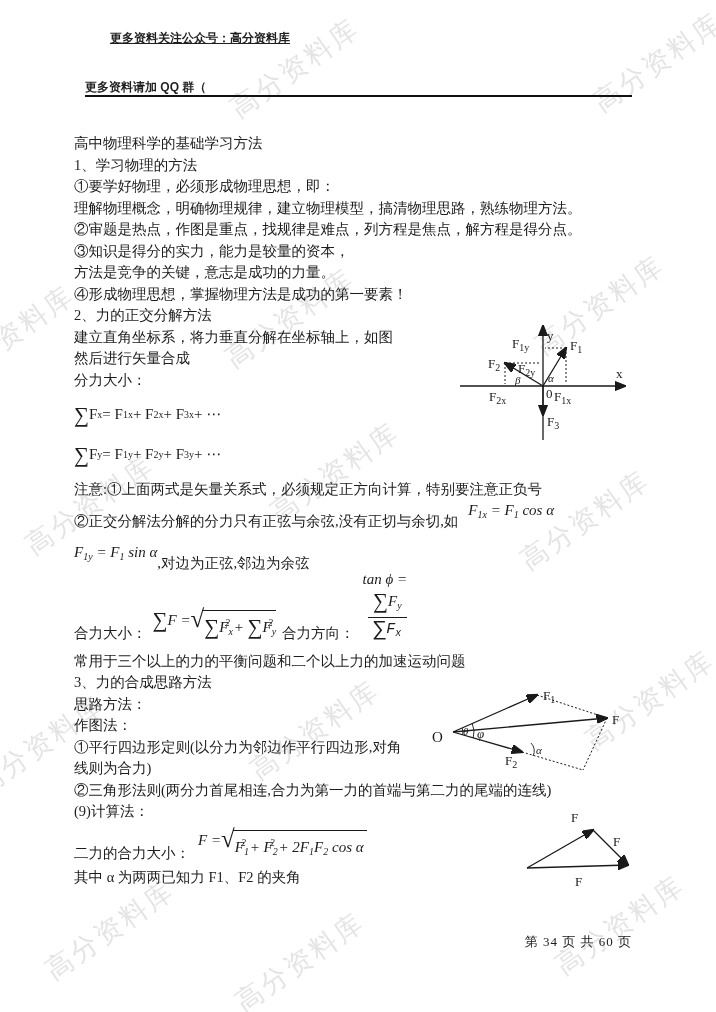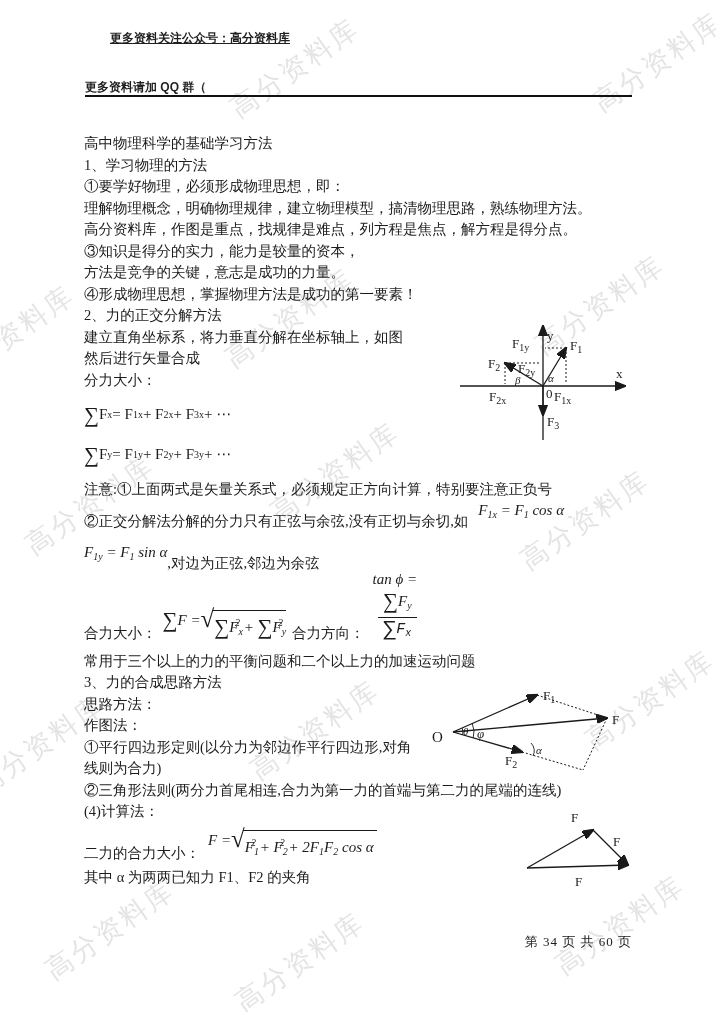--- a/index.html
+++ b/index.html
@@ -27,21 +27,21 @@
     position:absolute;left:85px;top:79px;z-index:1;
     font-family:"Liberation Sans","DejaVu Sans",sans-serif;
     font-size:12px;font-weight:bold;color:#1f1f1f;white-space:nowrap;
   }
   .hdr-rule{
     position:absolute;left:85px;top:95px;width:547px;height:2px;
     background:#111;z-index:1;
   }
   
   .bodycol{
-    position:absolute;left:84px;top:133px;width:560px;z-index:1;
+    position:absolute;left:74px;top:133px;width:560px;z-index:1;
     font-size:14.5px;line-height:21.5px;
   }
   .ln{height:21.5px;white-space:nowrap;}
   
   .math{font-size:15px;white-space:nowrap;}
   .mi{font-style:italic;}
   .math .sum{font-size:21px;font-style:normal;line-height:1;vertical-align:-2px;}
   .math sub{font-size:10px;vertical-align:-3px;}
   .math sup{font-size:10px;vertical-align:6px;}
   .math sub + sup{margin-left:-8px;}
@@ -104,21 +104,21 @@
 
   <div class="hdr-title">更多资料关注公众号：高分资料库</div>
   <div class="hdr-qq">更多资料请加 QQ 群（</div>
   <div class="hdr-rule"></div>
 
   <div class="bodycol">
     <div class="ln">高中物理科学的基础学习方法</div>
     <div class="ln">1、学习物理的方法</div>
     <div class="ln">①要学好物理，必须形成物理思想，即：</div>
     <div class="ln">理解物理概念，明确物理规律，建立物理模型，搞清物理思路，熟练物理方法。</div>
-    <div class="ln">高分资料库，作图是重点，找规律是难点，列方程是焦点，解方程是得分点。</div>
+    <div class="ln">②审题是热点，作图是重点，找规律是难点，列方程是焦点，解方程是得分点。</div>
     <div class="ln">③知识是得分的实力，能力是较量的资本，</div>
     <div class="ln">方法是竞争的关键，意志是成功的力量。</div>
     <div class="ln">④形成物理思想，掌握物理方法是成功的第一要素！</div>
     <div class="ln">2、力的正交分解方法</div>
     <div class="ln">建立直角坐标系，将力垂直分解在坐标轴上，如图</div>
     <div class="ln">然后进行矢量合成</div>
     <div class="ln">分力大小：</div>
 
     <div class="f-sumrow math"><span class="sum">∑</span>F<sub>x</sub> = F<sub>1x</sub> + F<sub>2x</sub> + F<sub>3x</sub> + ⋯</div>
     <div class="f-sumrow math"><span class="sum">∑</span> F<sub>y</sub> = F<sub>1y</sub> + F<sub>2y</sub> + F<sub>3y</sub> + ⋯</div>
@@ -152,21 +152,21 @@
       </span>
     </div>
 
     <div class="ln aftergap">常用于三个以上的力的平衡问题和二个以上力的加速运动问题</div>
     <div class="ln">3、力的合成思路方法</div>
     <div class="ln">思路方法：</div>
     <div class="ln">作图法：</div>
     <div class="ln">①平行四边形定则(以分力为邻边作平行四边形,对角</div>
     <div class="ln">线则为合力)</div>
     <div class="ln">②三角形法则(两分力首尾相连,合力为第一力的首端与第二力的尾端的连线)</div>
-    <div class="ln">(4)计算法：</div>
+    <div class="ln">(9)计算法：</div>
 
     <div class="frow tforow">
       <span>二力的合力大小：</span>
       <span class="math mi sqrtwrap">
         <span>F =</span>
         <span class="rt">√</span>
         <span class="rad">F<sub>1</sub><sup>2</sup> + F<sub>2</sub><sup>2</sup> + 2F<sub>1</sub>F<sub>2</sub> cos α</span>
       </span>
     </div>
 

